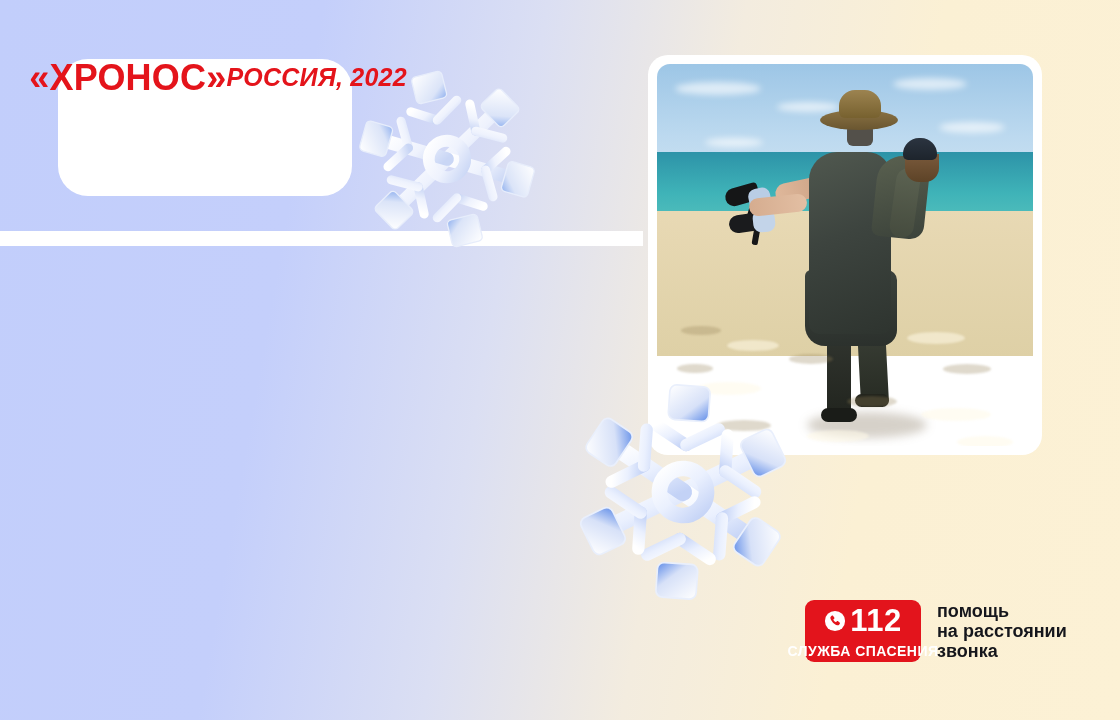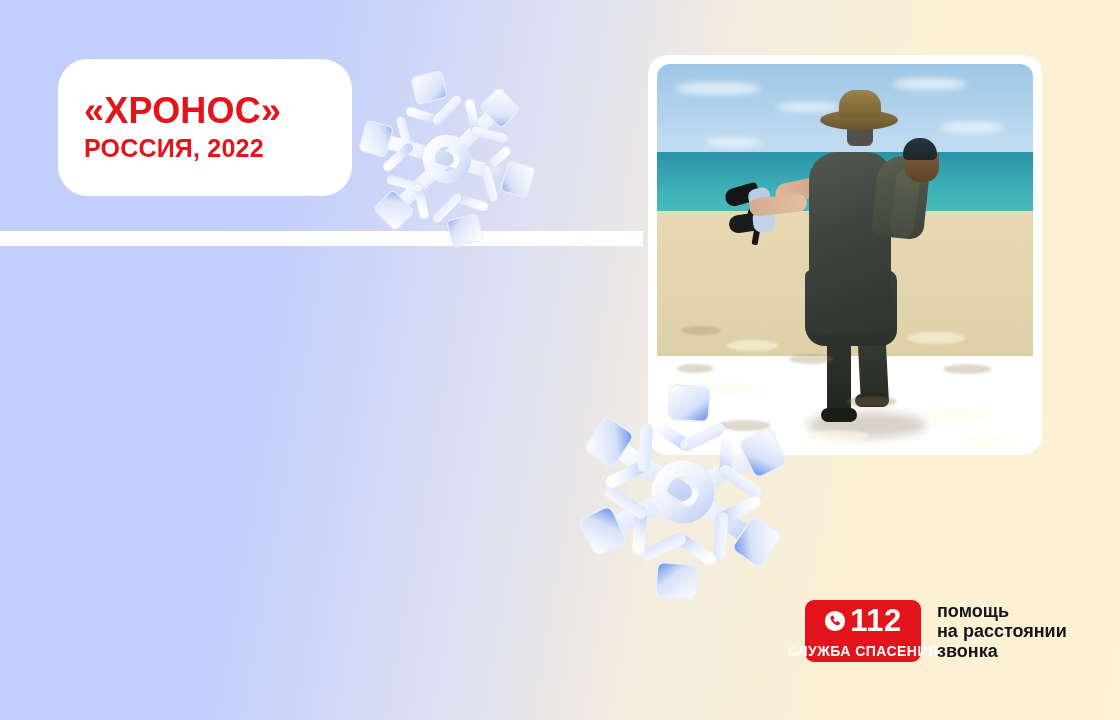--- a/index.html
+++ b/index.html
@@ -34,40 +34,41 @@
   }
 
   
   .title-card {
     position:absolute;
     left:58px; top:59px;
     width:294px; height:137px;
     background:#ffffff;
     border-radius:30px;
     display:flex;
-    flex-direction:column;
+    flex-direction:row;
     justify-content:center;
     padding-left:26px;
   }
   .title-main {
     color:#e4141b;
     font-size:36px;
     font-weight:bold;
     letter-spacing:.2px;
     line-height:1.06;
     white-space:nowrap;
   }
   .title-sub {
     color:#e4141b;
     font-size:25px;
     font-weight:bold;
     letter-spacing:.2px;
     line-height:1.2;
     margin-top:3px;
     white-space:nowrap;
+    font-style:italic;
   }
 
   
   .synopsis {
     position:absolute;
     left:70px; top:296px;
     width:470px;
     color:#161a2e;
     font-size:23.5px;
     line-height:37.5px;

